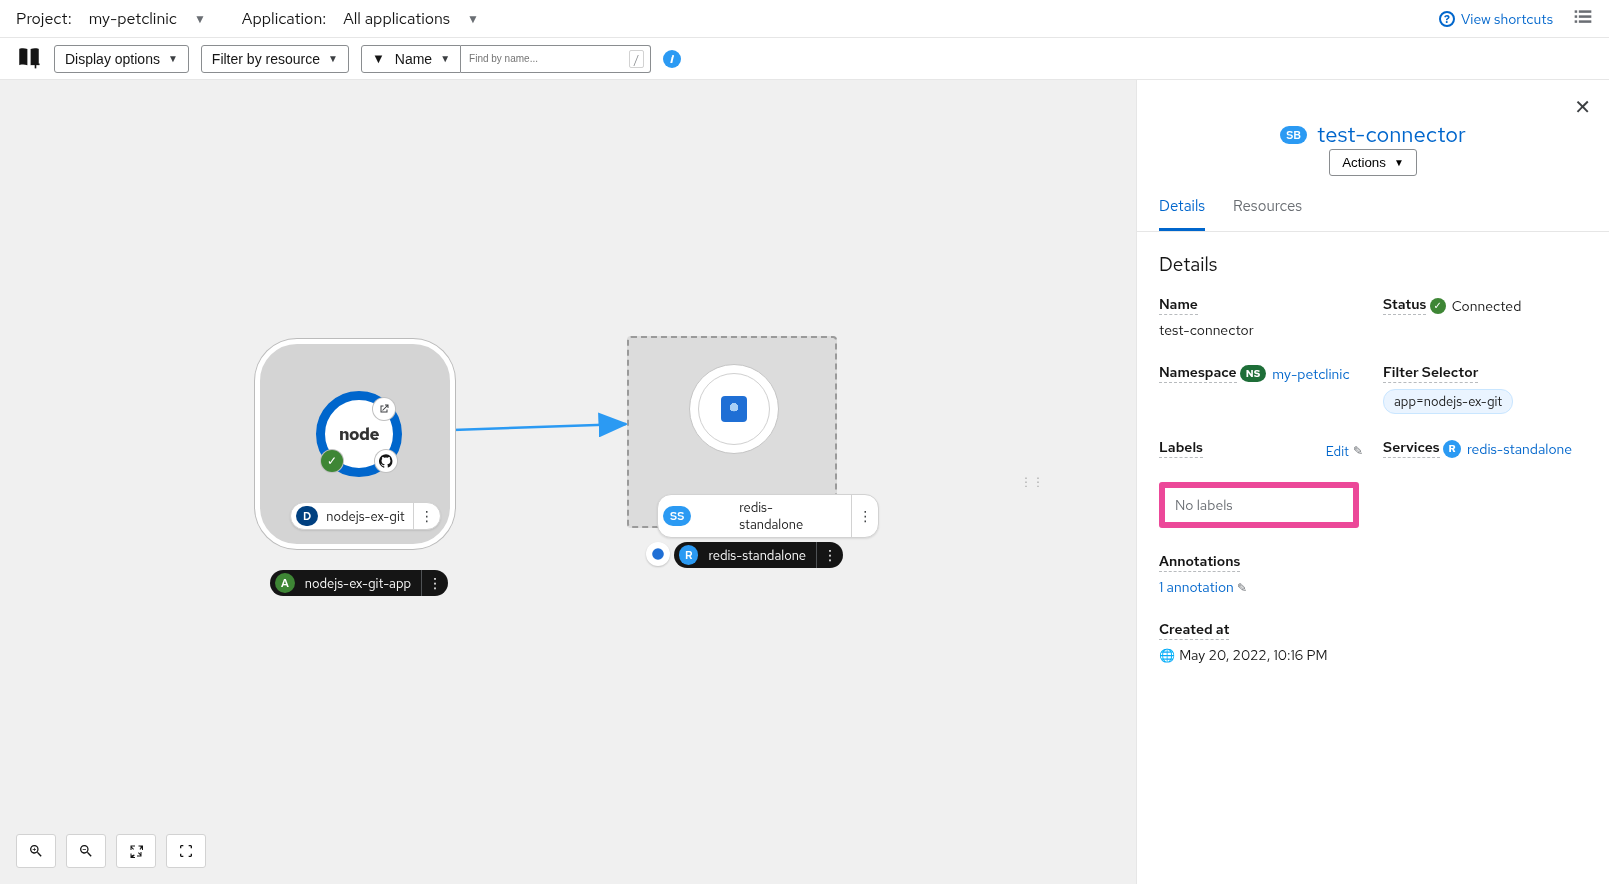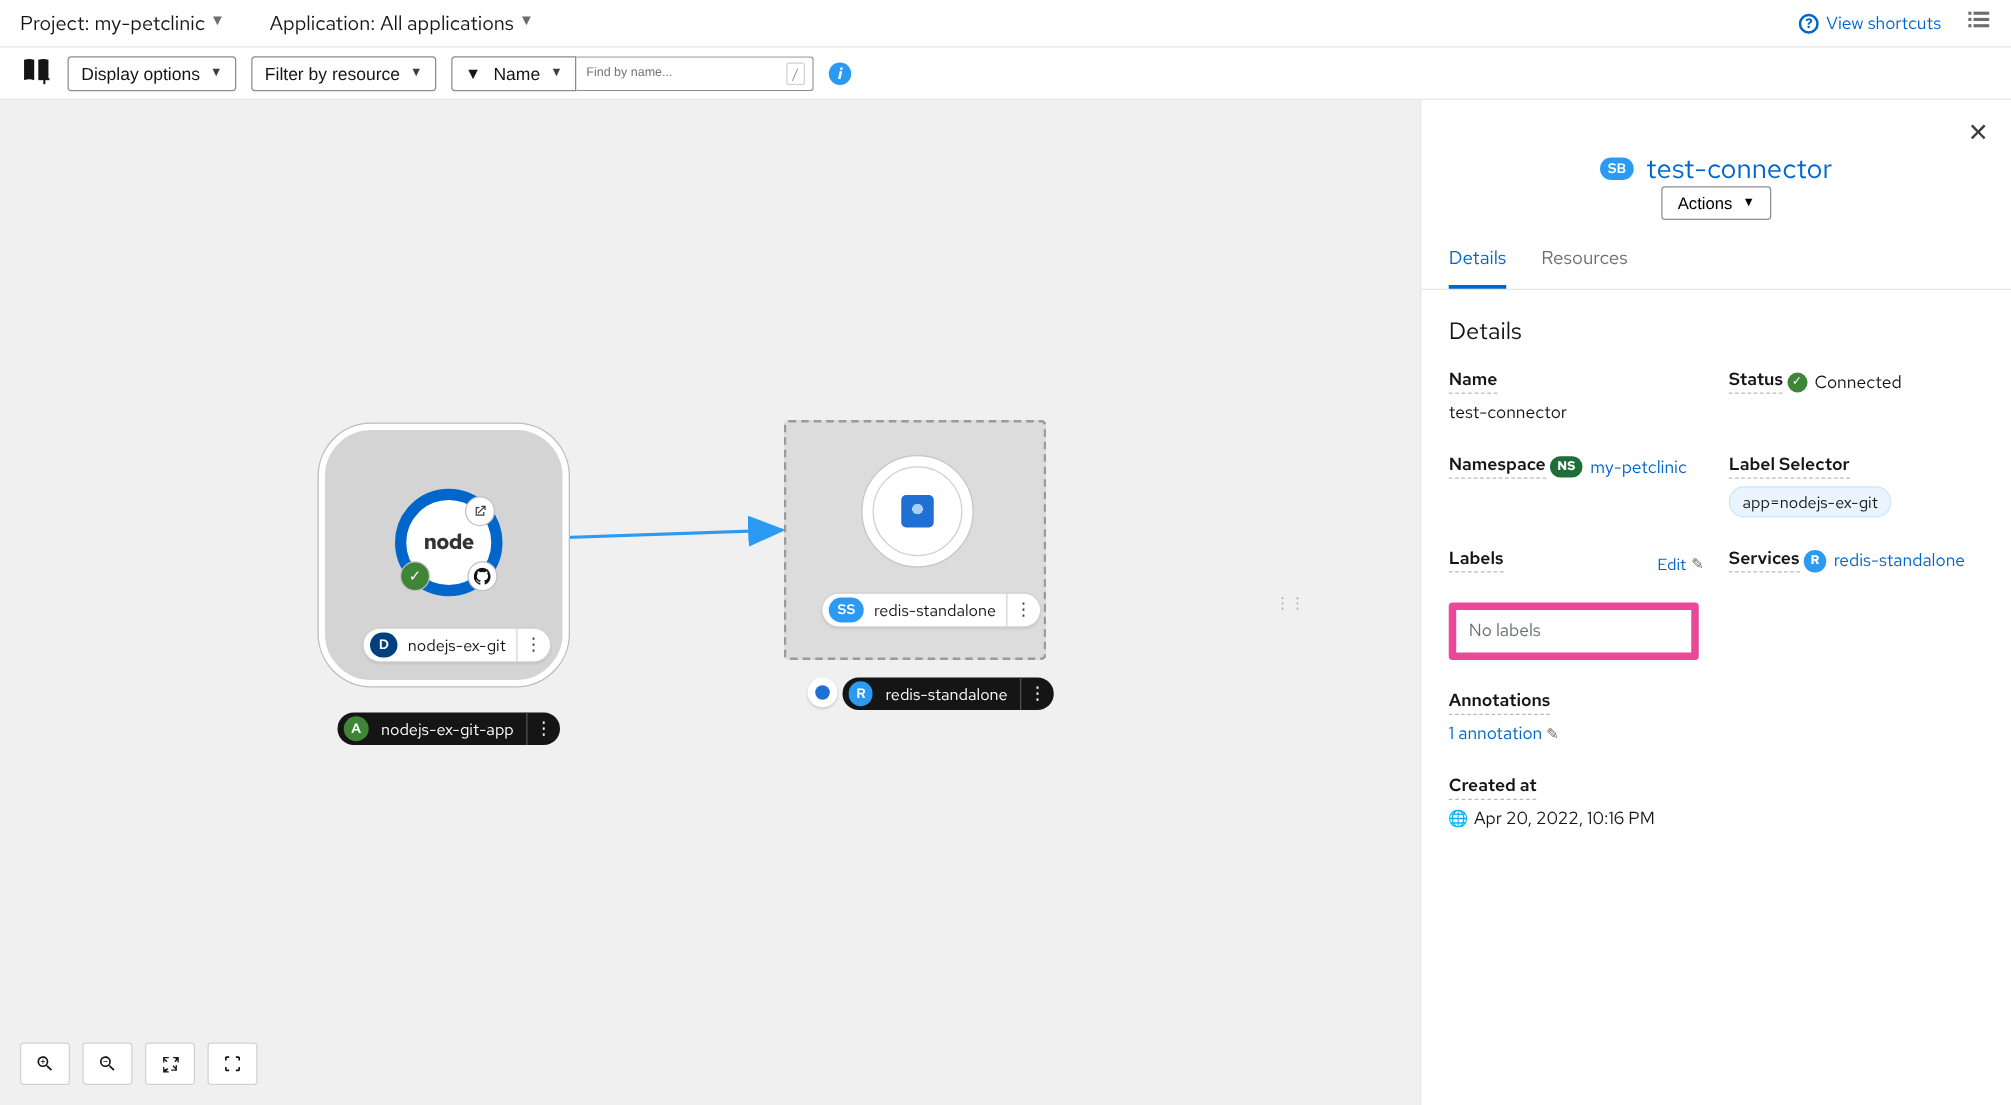--- a/index.html
+++ b/index.html
@@ -17,21 +17,21 @@
   .topbar {
     height: 38px;
     display: flex;
     align-items: center;
     padding: 0 16px;
     border-bottom: 1px solid #e6e6e6;
     justify-content: space-between;
   }
   .topbar-left { display: flex; align-items: center; gap: 36px; }
   .topbar-item {
-    display: flex; align-items: flex-start; gap: 4px;
+    display: flex; align-items: center; gap: 17px;
     font-size: 16px; color: #151515; cursor: pointer;
   }
   .topbar-item .caret { font-size: 12px; color: #6a6e73; }
   .topbar-right { display: flex; align-items: center; gap: 20px; }
   .link-blue { color: #0066cc; cursor: pointer; display: inline-flex; align-items: center; gap: 6px; }
   .list-icon svg { width: 20px; height: 20px; fill: #6a6e73; }
 
   
   .toolbar {
     height: 42px;
@@ -402,21 +402,21 @@
     <span class="lbl">nodejs-ex-git-app</span>
     <span class="kebab">⋮</span>
   </div>
 
   <div class="operator-group">
     <div class="redis-circle">
       <div class="redis-inner">
         <div class="redis-glyph"></div>
       </div>
     </div>
-    <div class="node-pill" style="left:28px; top:136px;">
+    <div class="node-pill" style="left:28px; top:156px;gap:40px;">
       <span class="badge badge-ss">SS</span>
       <span class="lbl">redis-standalone</span>
       <span class="kebab">⋮</span>
     </div>
   </div>
 
   <span class="op-circle" style="left:646px; top:462px;">
     <svg width="14" height="14" viewBox="0 0 24 24" fill="#1f6fd5">
         <circle cx="12" cy="12" r="10"></circle>
       </svg>
@@ -492,21 +492,21 @@
 
       <div>
         <div class="field-label">Namespace</div>
         <div class="field-val ns-chip">
           <span class="ns-badge">NS</span>
           <span class="link-blue">my-petclinic</span>
         </div>
       </div>
 
       <div>
-        <div class="field-label">Label Selector</div>
+        <div class="field-label">Filter Selector</div>
         <div class="field-val">
           <span class="selector-chip">app=nodejs-ex-git</span>
         </div>
       </div>
 
       <div>
         <div class="label-row">
           <span class="field-label">Labels</span>
           <span class="edit-link">
             <span>Edit</span>
@@ -530,21 +530,21 @@
           <span class="link-blue">1 annotation</span>
           <span class="pencil">✎</span>
         </div>
       </div>
 
       <div></div>
 
       <div>
         <div class="field-label">Created at</div>
         <div class="field-val">
-          <span class="globe">🌐</span><span>Apr 20, 2022, 10:16 PM</span>
+          <span class="globe">🌐</span><span>May 20, 2022, 10:16 PM</span>
         </div>
       </div>
 
       <div></div>
 
 
     </div>
   </div>
 </div>
 

